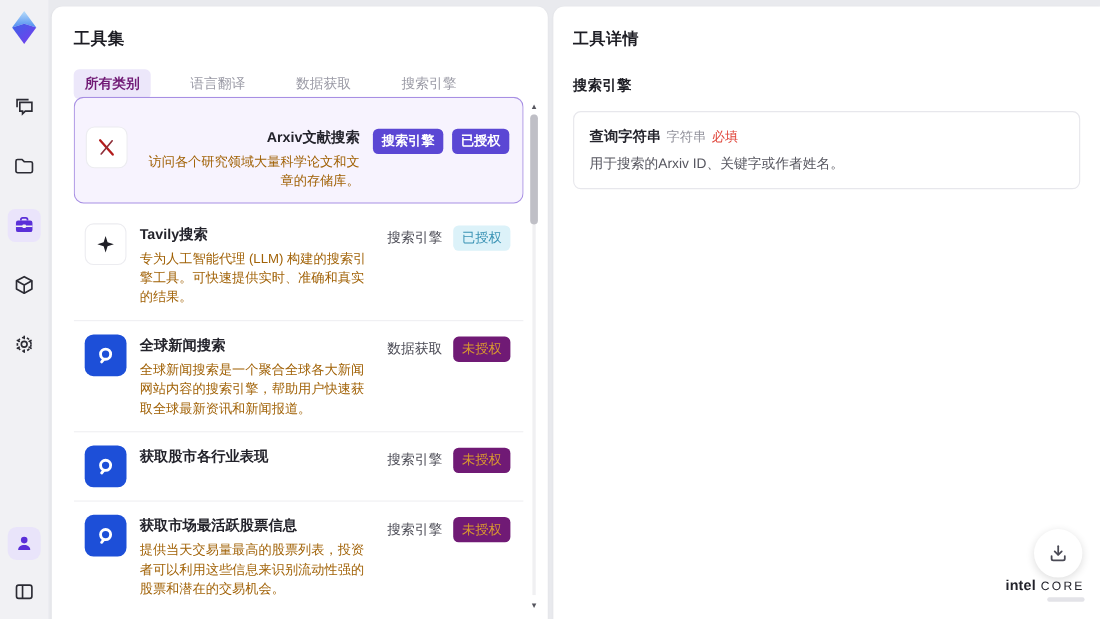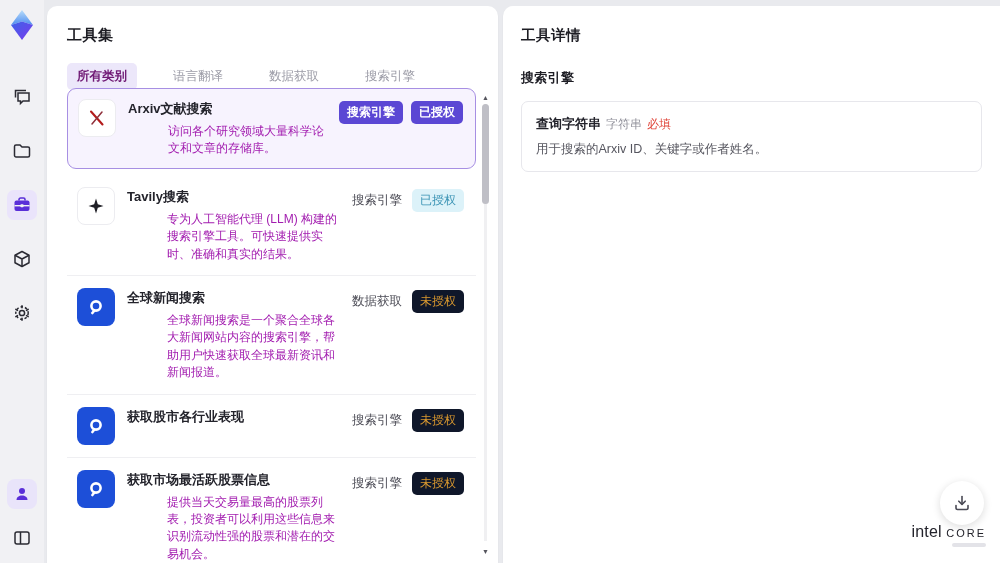--- a/index.html
+++ b/index.html
@@ -21,35 +21,35 @@
   .panel-main { position:absolute; left:47px; top:6px; width:451px; height:557px;
     background:#ffffff; border-radius:10px 10px 0 0; box-shadow:0 1px 2px rgba(0,0,0,.05); }
   .panel-main h1 { font-size:15px; font-weight:bold; padding:20px 0 0 20px; letter-spacing:.5px; }
   .tabs { display:flex; gap:26px; align-items:center; padding:18px 0 0 20px; }
   .tab { font-size:12.5px; color:#9b9ba6; cursor:pointer; padding:5px 10px; border-radius:5px; }
   .tab.active { background:#ece7fa; color:#701a75; font-weight:bold; }
 
   .tool-list { position:absolute; left:20px; right:22px; top:82px; bottom:0; overflow:hidden; }
   .card { display:flex; gap:12px; padding:12px 12px 12px 10px; border-top:1px solid #efeff2; cursor:pointer; }
   .card:first-child { border-top:none; }
-  .card.selected { background:#f7f3fe; border:1.5px solid #a78fe3; border-radius:9px; padding:10px 12px 10px 10px; margin-bottom:6px; }
+  .card.selected { background:#f7f3fe; border:1.5px solid #a78fe3; border-radius:9px; padding:26px 12px 10px 10px; margin-bottom:6px;text-align:right; }
   .card.selected + .card { border-top:none; }
   .tool-icon { width:38px; height:38px; border-radius:8px; flex:0 0 38px;
     display:flex; align-items:center; justify-content:center; background:#fff; }
   .tool-icon.boxed { border:1px solid #ececf0; }
   .tool-icon.blue { background:#1d4fd8; }
   .tool-body { flex:1; min-width:0; }
   .tool-name { font-size:13px; font-weight:bold; color:#23232b; margin:1px 0 5px; }
-  .tool-desc { font-size:12px; line-height:1.45; color:#a21caf;margin-left:40px; }
+  .tool-desc { font-size:12px; line-height:1.45; color:#a16207; }
   .tool-tags { display:flex; gap:8px; align-items:flex-start; padding-top:2px; white-space:nowrap; }
   .pill { font-size:12px; border-radius:5px; padding:3px 8px; }
   .pill.solid { background:#5b47d4; color:#ffffff; font-weight:bold; }
   .cat-label { font-size:12.5px; color:#4c4c56; padding:3px 2px; }
   .pill.auth { background:#dcf2f9; color:#3a93b4; }
-  .pill.unauth { background:#0f172a; color:#d9982f;font-family:Liberation Mono, monospace; }
+  .pill.unauth { background:#701a75; color:#d9982f;font-family:Liberation Mono, monospace; }
 
   
   .scrollbar { position:absolute; right:9px; top:88px; bottom:8px; width:7px; }
   .sb-track { position:absolute; left:2px; top:10px; bottom:14px; width:3px; background:#f0f0f2; }
   .sb-thumb { position:absolute; left:0; top:10px; width:7px; height:100px; background:#bfbfc6; border-radius:4px; }
   .sb-arrow { position:absolute; left:0; width:7px; font-size:7px; color:#55555e; line-height:7px; text-align:center; }
   .sb-arrow.up { top:0; } .sb-arrow.down { bottom:0; }
 
   
   .panel-detail { position:absolute; left:503px; top:6px; right:0; height:557px;
@@ -62,21 +62,21 @@
   .param-head { display:flex; align-items:baseline; gap:5px; }
   .param-name { font-size:13px; font-weight:bold; color:#23232b; }
   .param-type { font-size:12px; color:#8f8f99; }
   .param-req { font-size:12px; color:#e0453a; }
   .param-desc { margin-top:8px; font-size:12.5px; color:#56565f; }
 
   
   .fab { position:absolute; right:16px; bottom:38px; width:44px; height:44px; border-radius:50%;
     background:#ffffff; box-shadow:0 2px 8px rgba(0,0,0,.14); display:flex; align-items:center; justify-content:center; cursor:pointer; }
   .intel { position:absolute; right:14px; bottom:16px; text-align:right; color:#23232b; }
-  .intel .brand { font-size:16px; font-weight:normal; letter-spacing:.2px;margin-top:44px; }
+  .intel .brand { font-size:13px; font-weight:bold; letter-spacing:.2px;margin-top:44px; }
   .intel .product { font-size:11px; font-weight:normal; letter-spacing:2px; text-transform:uppercase; }
   .intel .sub { height:4px; width:34px; background:#e3e3e8; margin:2px 0 0 auto; border-radius:2px; }
 
   svg { display:block; }
 </style>
 </head>
 <body>
 
 <div class="rail">
   <div class="logo">

